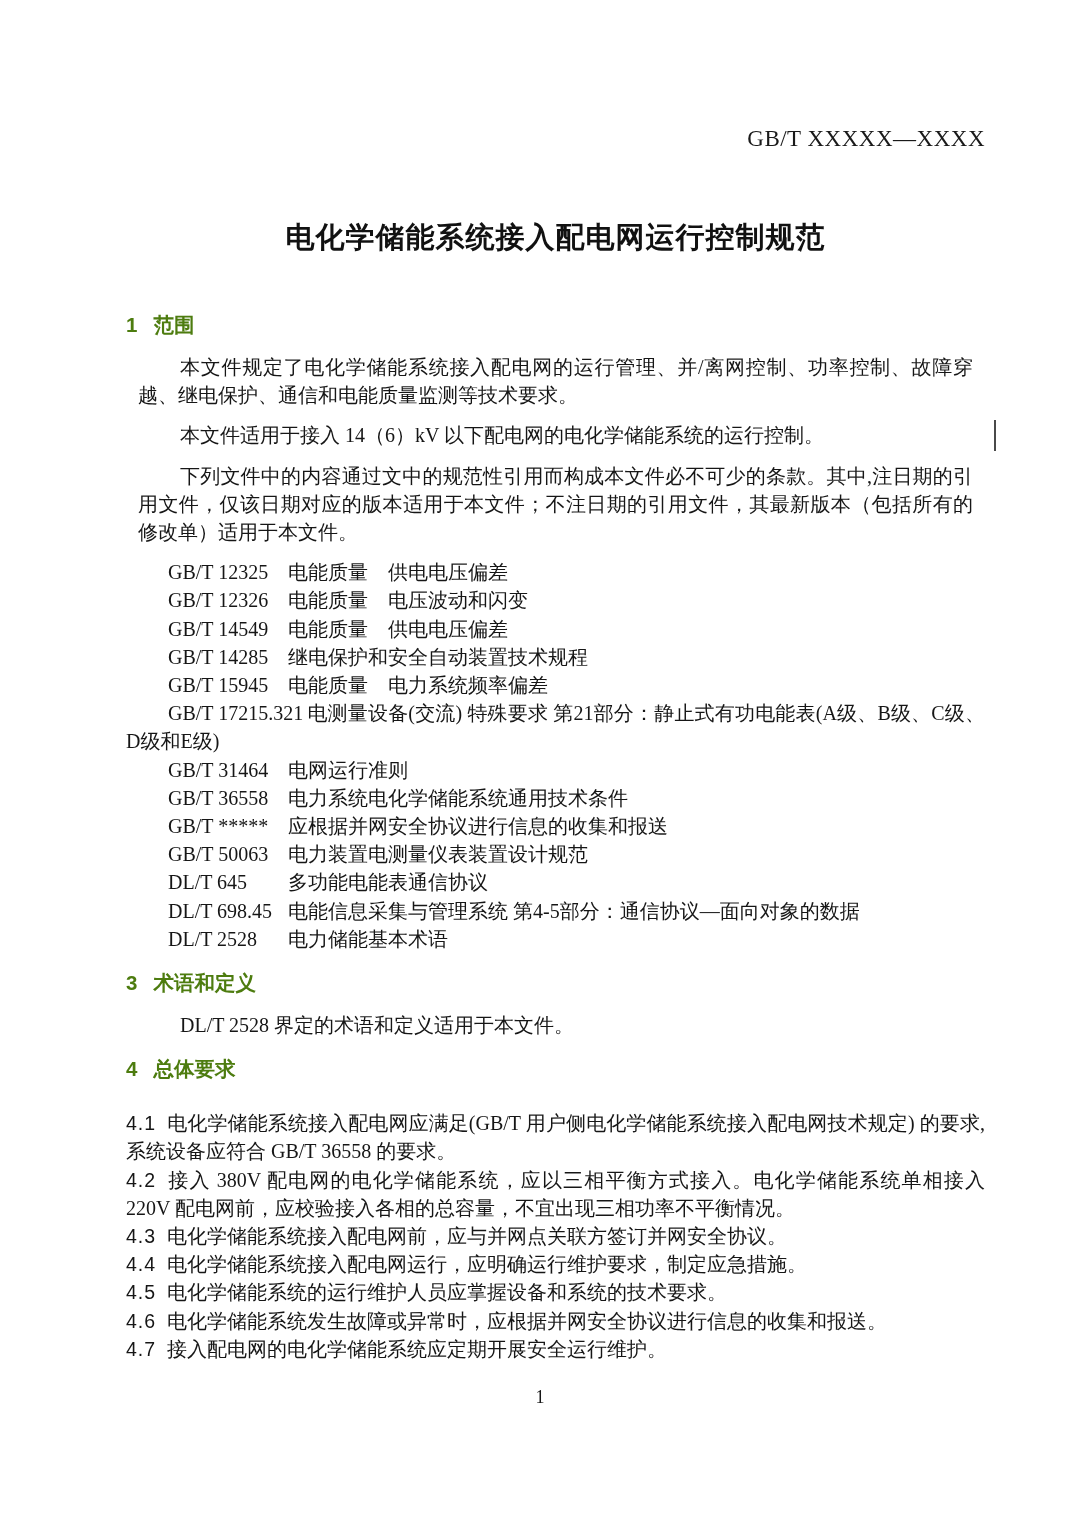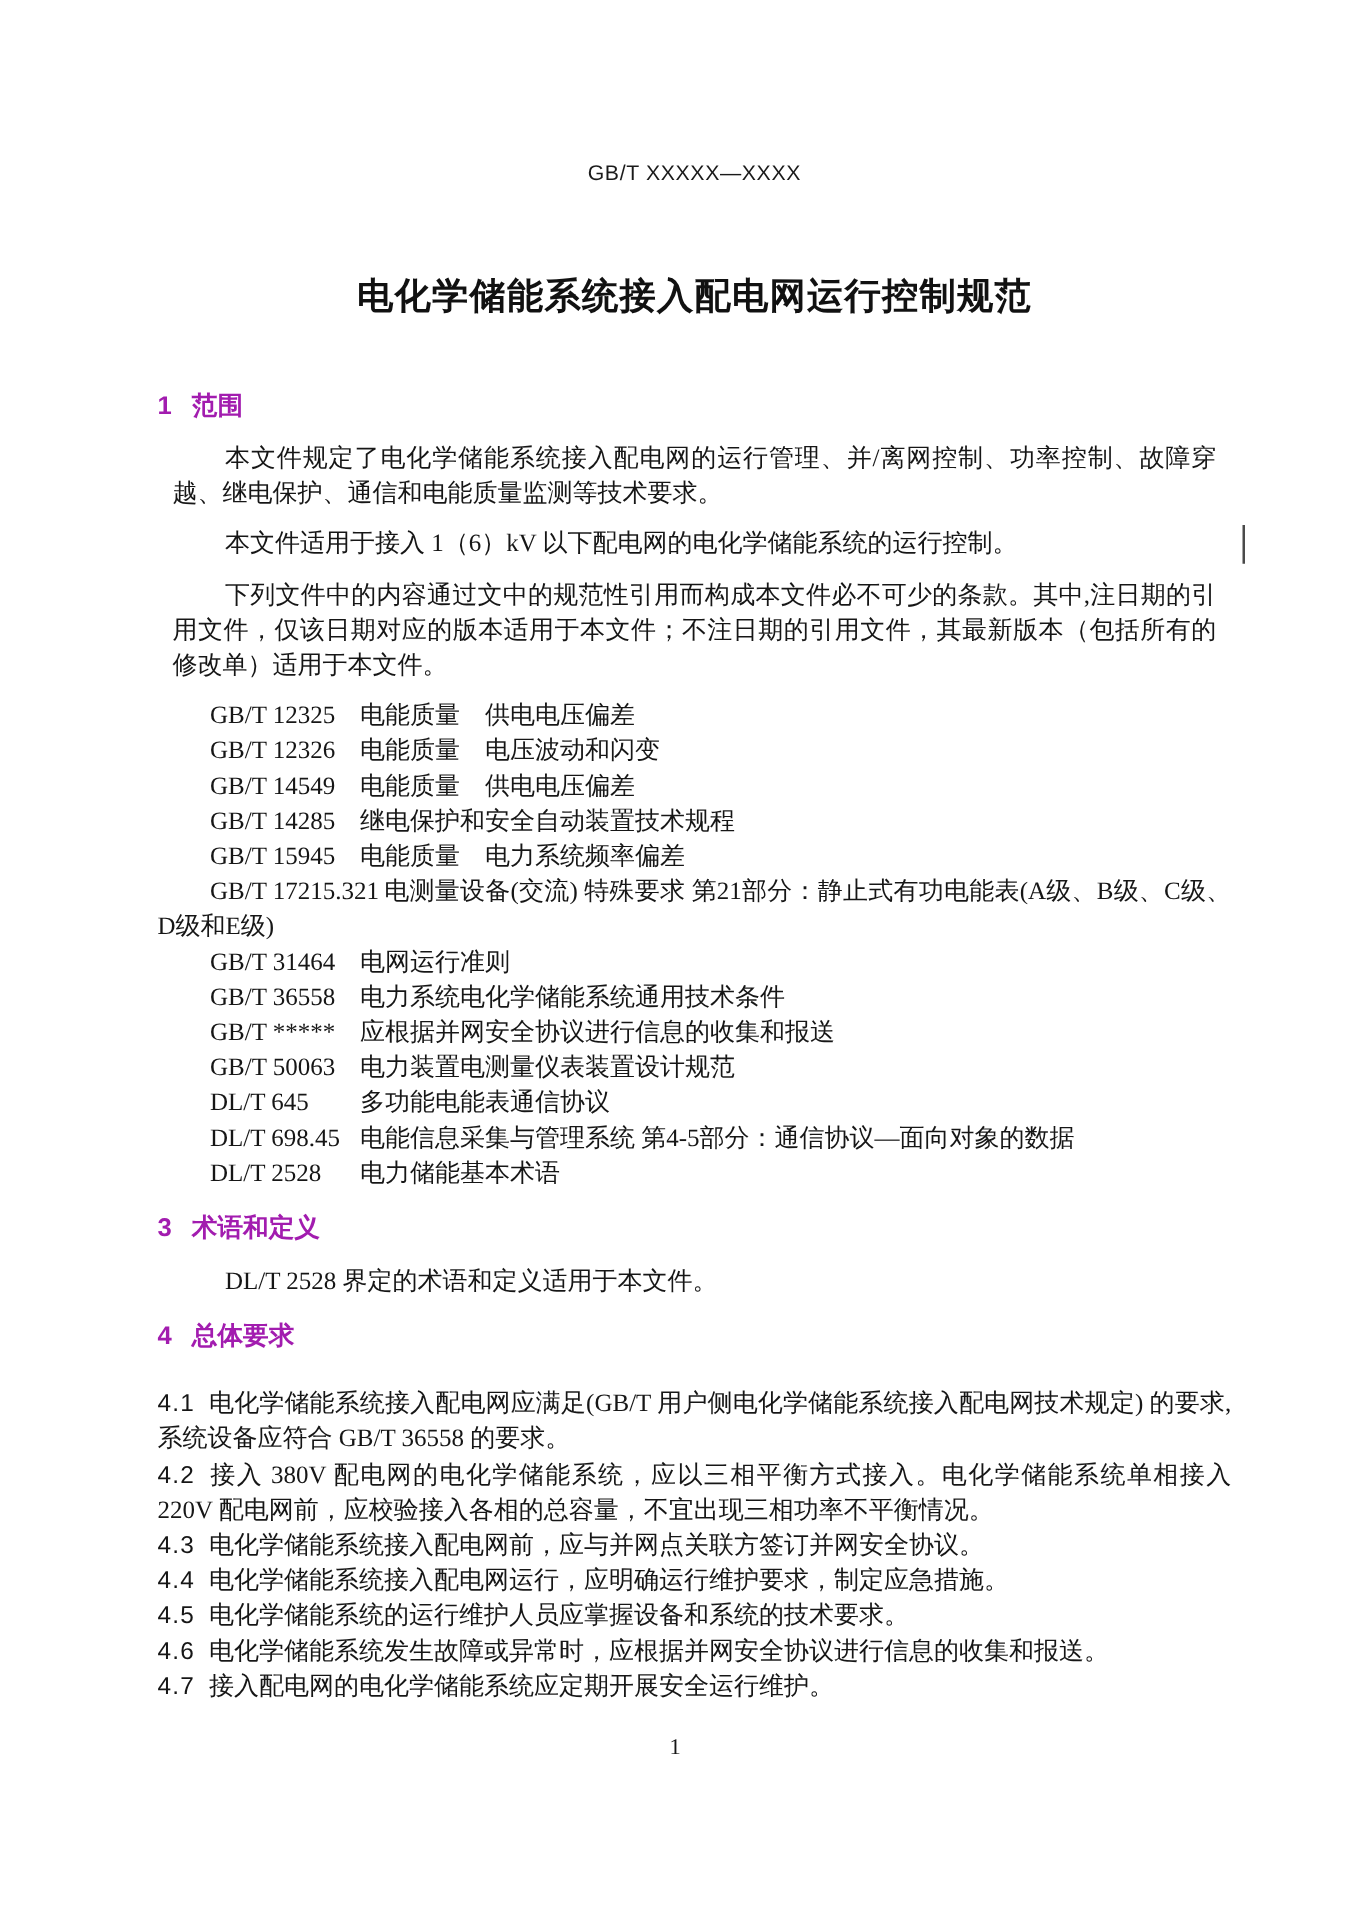--- a/index.html
+++ b/index.html
@@ -11,44 +11,44 @@
     background: #ffffff;
     box-sizing: border-box;
     padding: 128px 95px 0 126px;
     color: #161616;
     font-family: "Liberation Serif", "DejaVu Serif", serif;
     font-size: 20px;
     line-height: 28.2px;
     overflow: hidden;
   }
   .doc-header {
-    text-align: center;
-    font-family: Liberation Sans, sans-serif;
-    font-size: 17px;
+    text-align: right;
+    font-family: Liberation Serif, serif;
+    font-size: 23px;
     line-height: 22px;
     letter-spacing: 0.5px;
     color: #1a1a1a;
   }
   .doc-title {
     margin: 66px 0 0 0;
     text-align: center;
     font-family: "Liberation Sans", "DejaVu Sans", sans-serif;
     font-weight: 700;
     font-size: 29px;
     letter-spacing: 1px;
     line-height: 42px;
     color: #111111;
   }
   h2.sec {
     font-family: "Liberation Sans", "DejaVu Sans", sans-serif;
     font-weight: 700;
     font-size: 20.5px;
     line-height: 24px;
     margin: 18px 0 16px 0;
-    color: #a21caf;
+    color: #4d7c0f;
   }
   h2.sec.first { margin-top: 55px; }
   .sec-num { margin-right: 16px; }
   p.para {
     margin: 12px;
     text-indent: 42px;
     text-align: justify;
   }
   p.ref {
     margin: 0;
@@ -96,21 +96,21 @@
 <div class="page">
 
   <div class="doc-header">GB/T XXXXX—XXXX</div>
 
   <h1 class="doc-title">电化学储能系统接入配电网运行控制规范</h1>
 
   <h2 class="sec first">
     <span class="sec-num">1</span><span class="sec-title">范围</span>
   </h2>
   <p class="para">本文件规定了电化学储能系统接入配电网的运行管理、并/离网控制、功率控制、故障穿越、继电保护、通信和电能质量监测等技术要求。</p>
-  <p class="para">本文件适用于接入 1（6）kV 以下配电网的电化学储能系统的运行控制。</p>
+  <p class="para">本文件适用于接入 14（6）kV 以下配电网的电化学储能系统的运行控制。</p>
 
   <p class="para">下列文件中的内容通过文中的规范性引用而构成本文件必不可少的条款。其中,注日期的引用文件，仅该日期对应的版本适用于本文件；不注日期的引用文件，其最新版本（包括所有的修改单）适用于本文件。</p>
 
   <div class="ref-list">
     <p class="ref"><span class="ref-code">GB/T 12325</span><span class="ref-title">电能质量　供电电压偏差</span></p>
     <p class="ref"><span class="ref-code">GB/T 12326</span><span class="ref-title">电能质量　电压波动和闪变</span></p>
     <p class="ref"><span class="ref-code">GB/T 14549</span><span class="ref-title">电能质量　供电电压偏差</span></p>
     <p class="ref"><span class="ref-code">GB/T 14285</span><span class="ref-title">继电保护和安全自动装置技术规程</span></p>
     <p class="ref"><span class="ref-code">GB/T 15945</span><span class="ref-title">电能质量　电力系统频率偏差</span></p>
     <p class="ref"><span class="ref-code">GB/T 17215.321</span><span class="ref-title">电测量设备(交流) 特殊要求 第21部分：静止式有功电能表(A级、B级、C级、D级和E级)</span></p>

